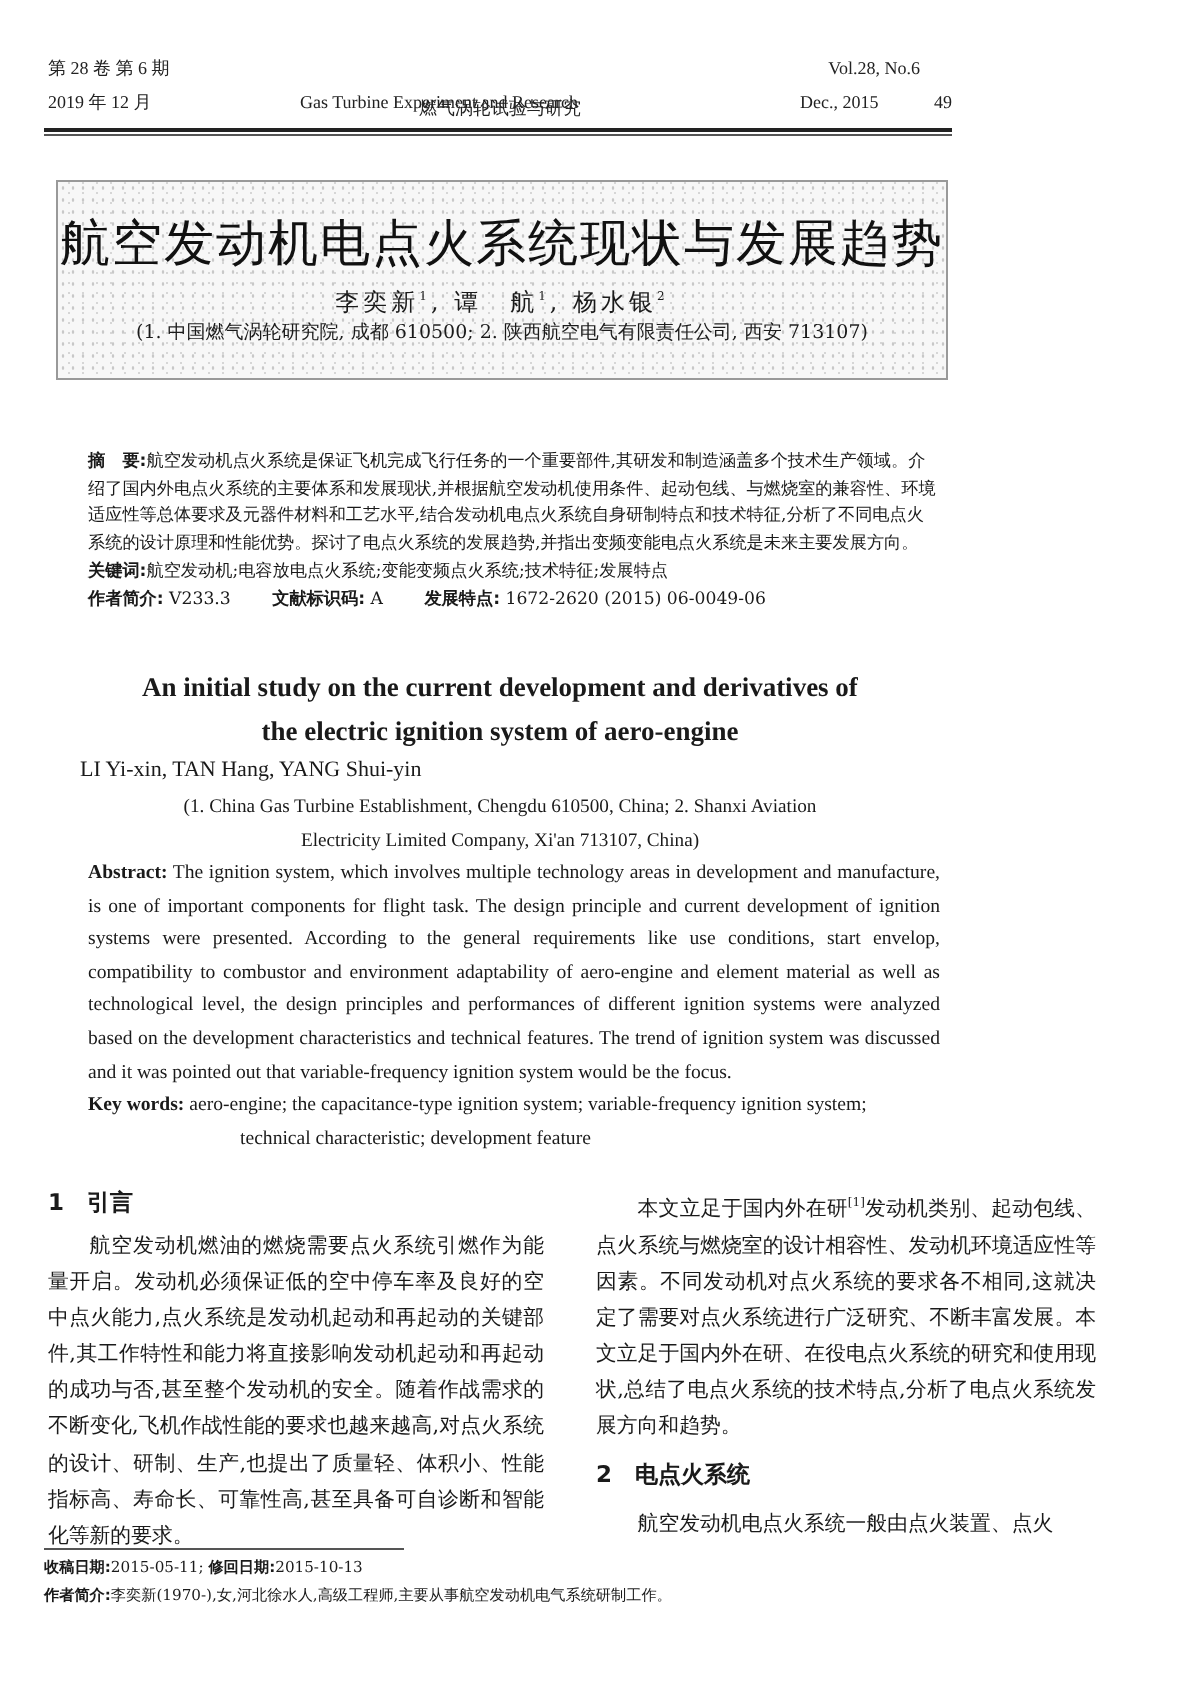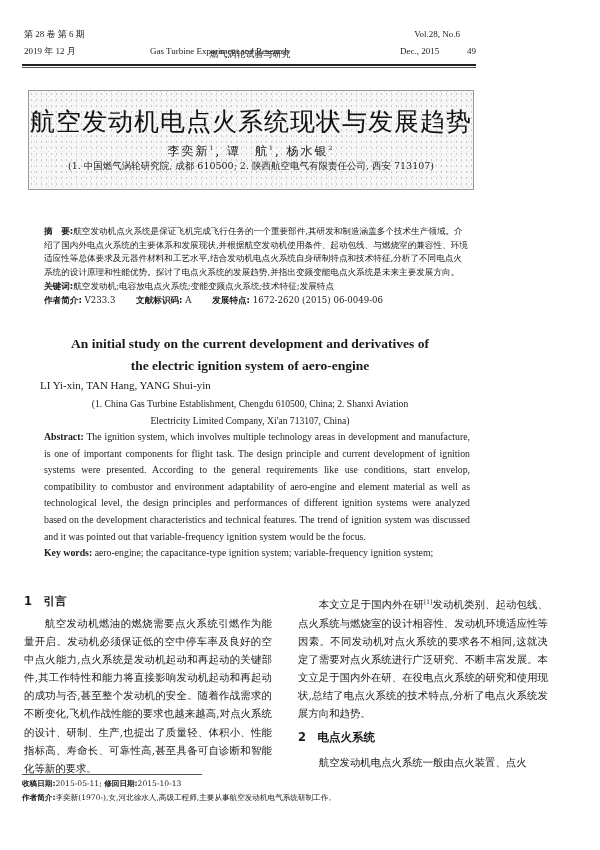--- a/index.html
+++ b/index.html
@@ -85,20 +85,21 @@
   <div>Electricity Limited Company, Xi'an 713107, China)</div>
 </div>
 
 <div class="abs en-abs" style="top:429px;">
   <div>
     <b>Abstract:</b> <span>The ignition system, which involves multiple technology areas in development and manufacture, is one of important components for flight task. The design principle and current development of ignition systems were presented. According to the general requirements like use conditions, start envelop, compatibility to combustor and environment adaptability of aero-engine and element material as well as technological level, the design principles and performances of different ignition systems were analyzed based on the development characteristics and technical features. The trend of ignition system was discussed and it was pointed out that variable-frequency ignition system would be the focus.</span>
   </div>
   <div>
     <b>Key words:</b> <span>aero-engine; the capacitance-type ignition system; variable-frequency ignition system;</span>
   </div>
+  <div class="kw-indent">technical characteristic; development feature</div>
 </div>
 
 <div class="abs sec" style="left:24px; top:594px;">1　引言</div>
 <div class="abs col" style="left:24px; top:614px; width:248px;">
   <p>航空发动机燃油的燃烧需要点火系统引燃作为能量开启。发动机必须保证低的空中停车率及良好的空中点火能力,点火系统是发动机起动和再起动的关键部件,其工作特性和能力将直接影响发动机起动和再起动的成功与否,甚至整个发动机的安全。随着作战需求的不断变化,飞机作战性能的要求也越来越高,对点火系统的设计、研制、生产,也提出了质量轻、体积小、性能指标高、寿命长、可靠性高,甚至具备可自诊断和智能化等新的要求。</p>
 </div>
 
 <div class="abs col" style="left:298px; top:593px; width:178px; width:250px;">
   <p><span>本文立足于国内外在研</span><sup class="ref">[1]</sup><span>发动机类别、起动包线、点火系统与燃烧室的设计相容性、发动机环境适应性等因素。不同发动机对点火系统的要求各不相同,这就决定了需要对点火系统进行广泛研究、不断丰富发展。本文立足于国内外在研、在役电点火系统的研究和使用现状,总结了电点火系统的技术特点,分析了电点火系统发展方向和趋势。</span></p>
 </div>

